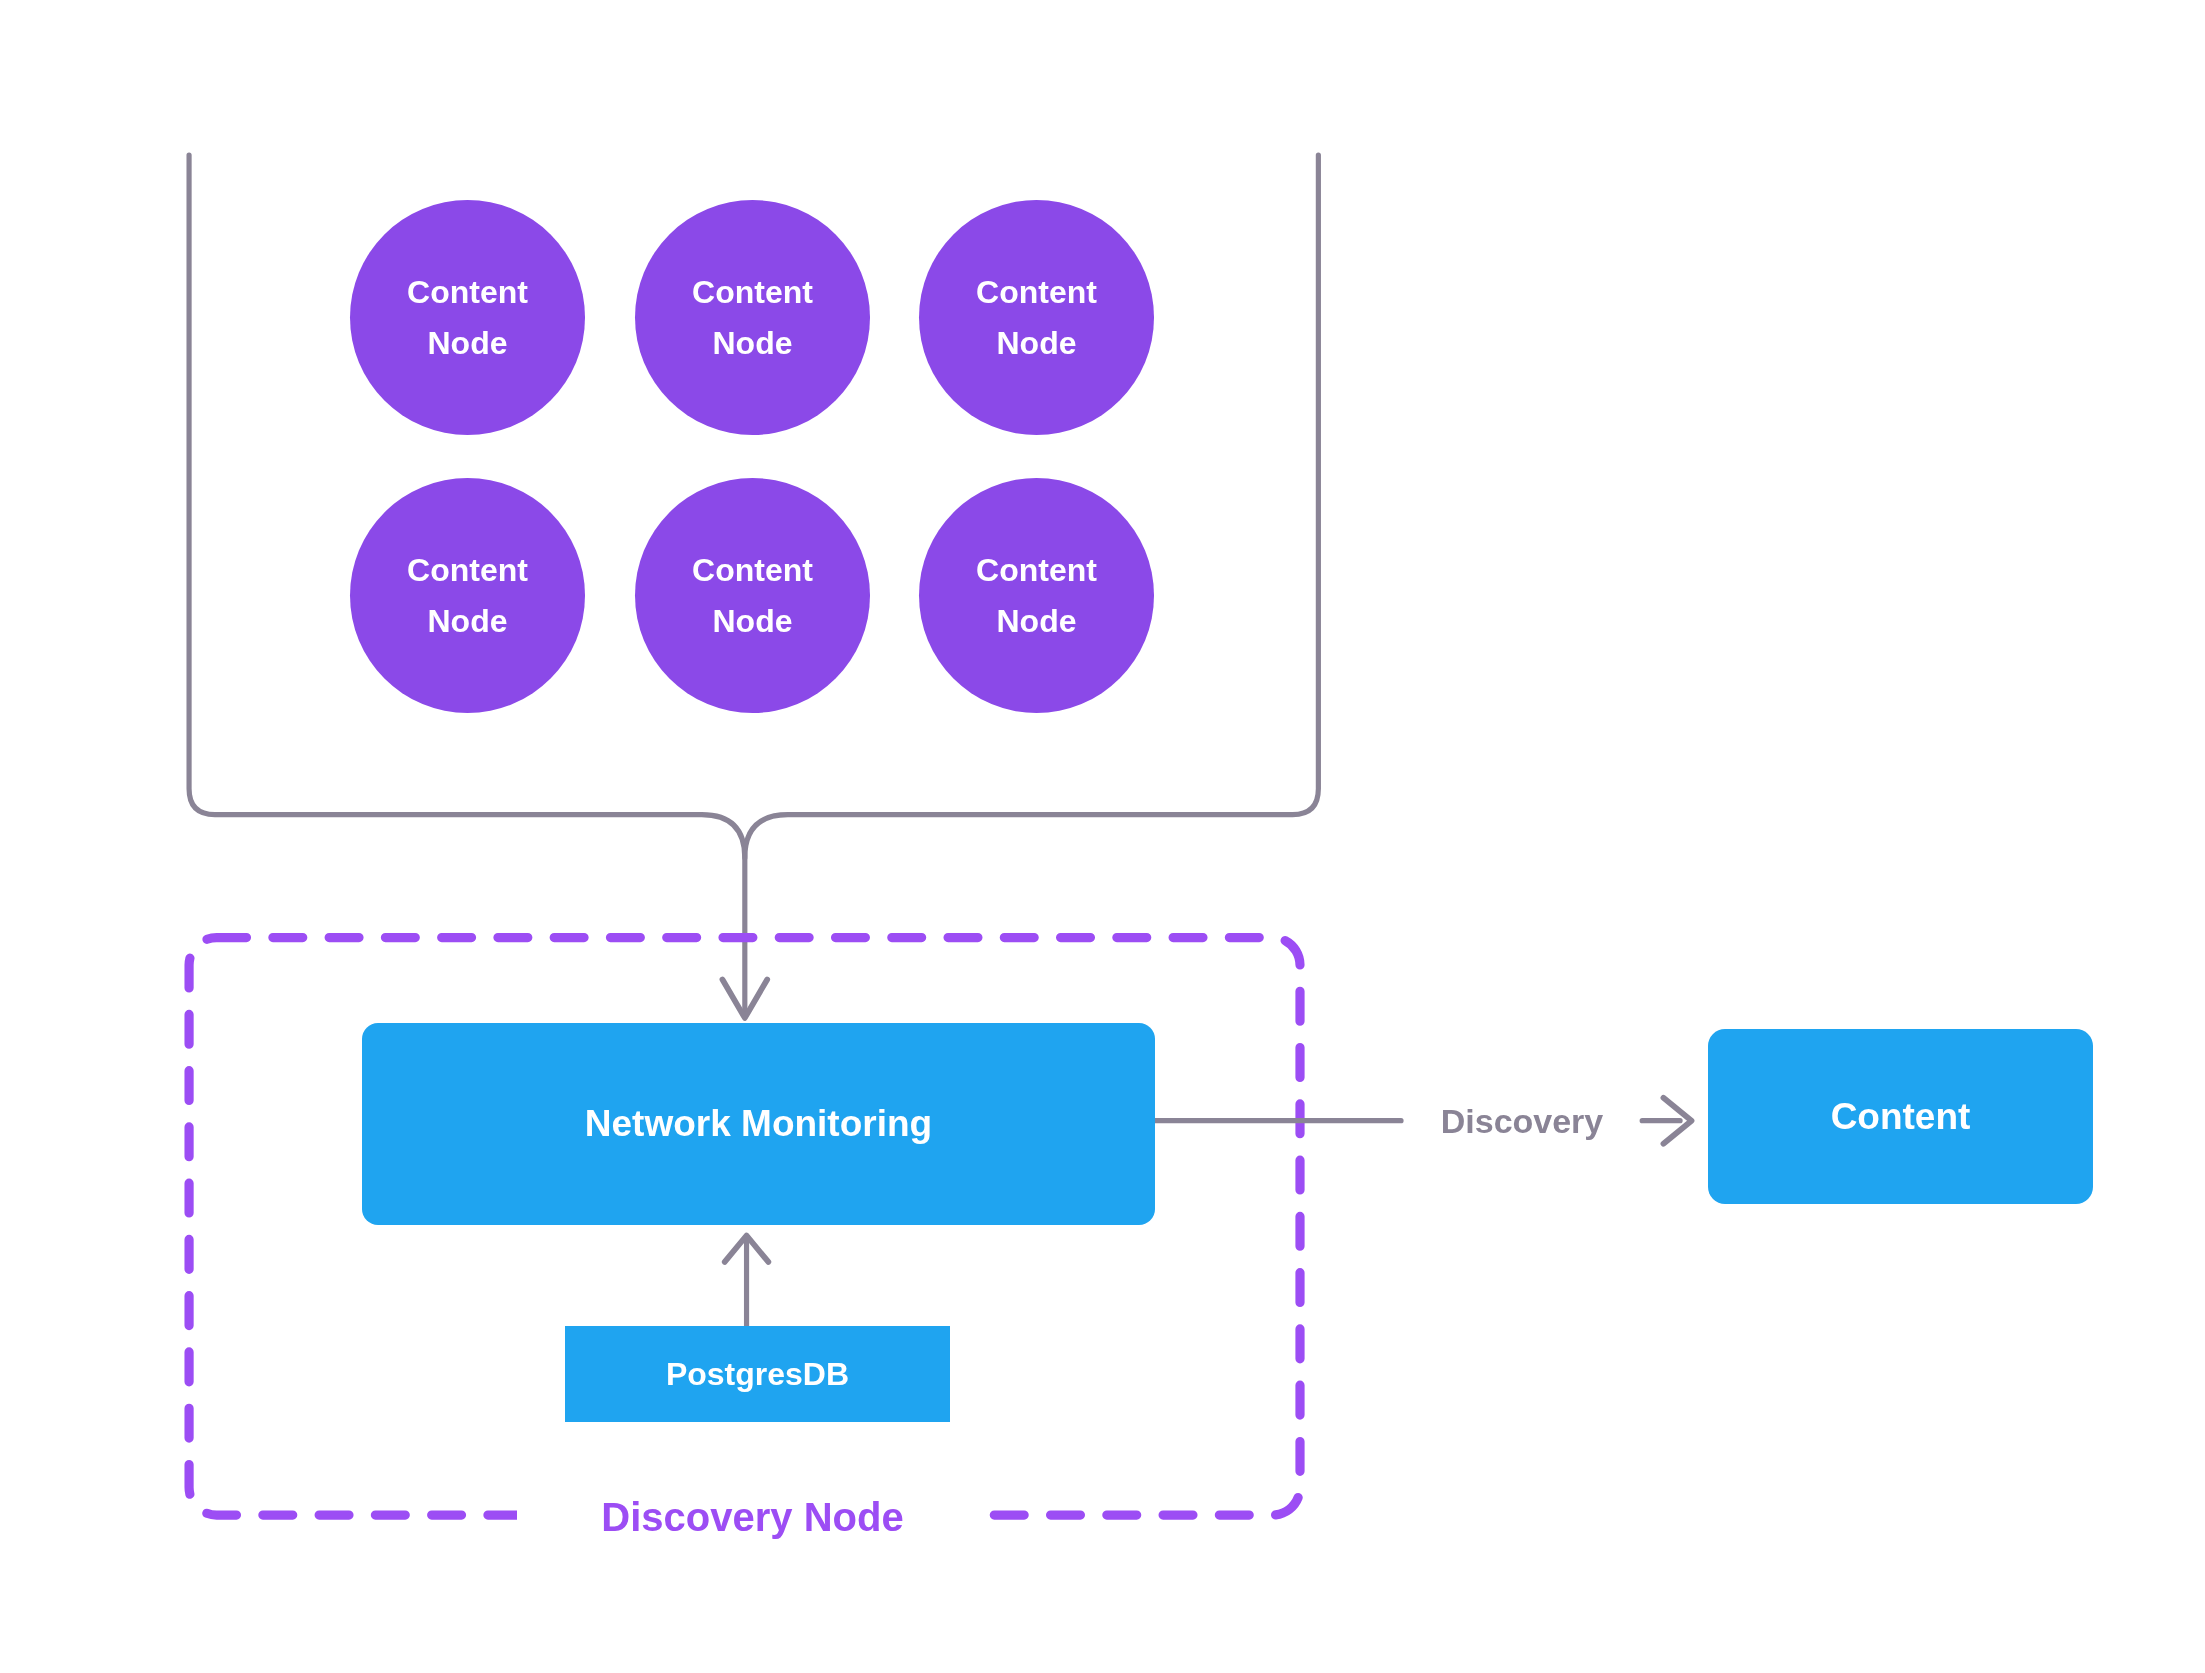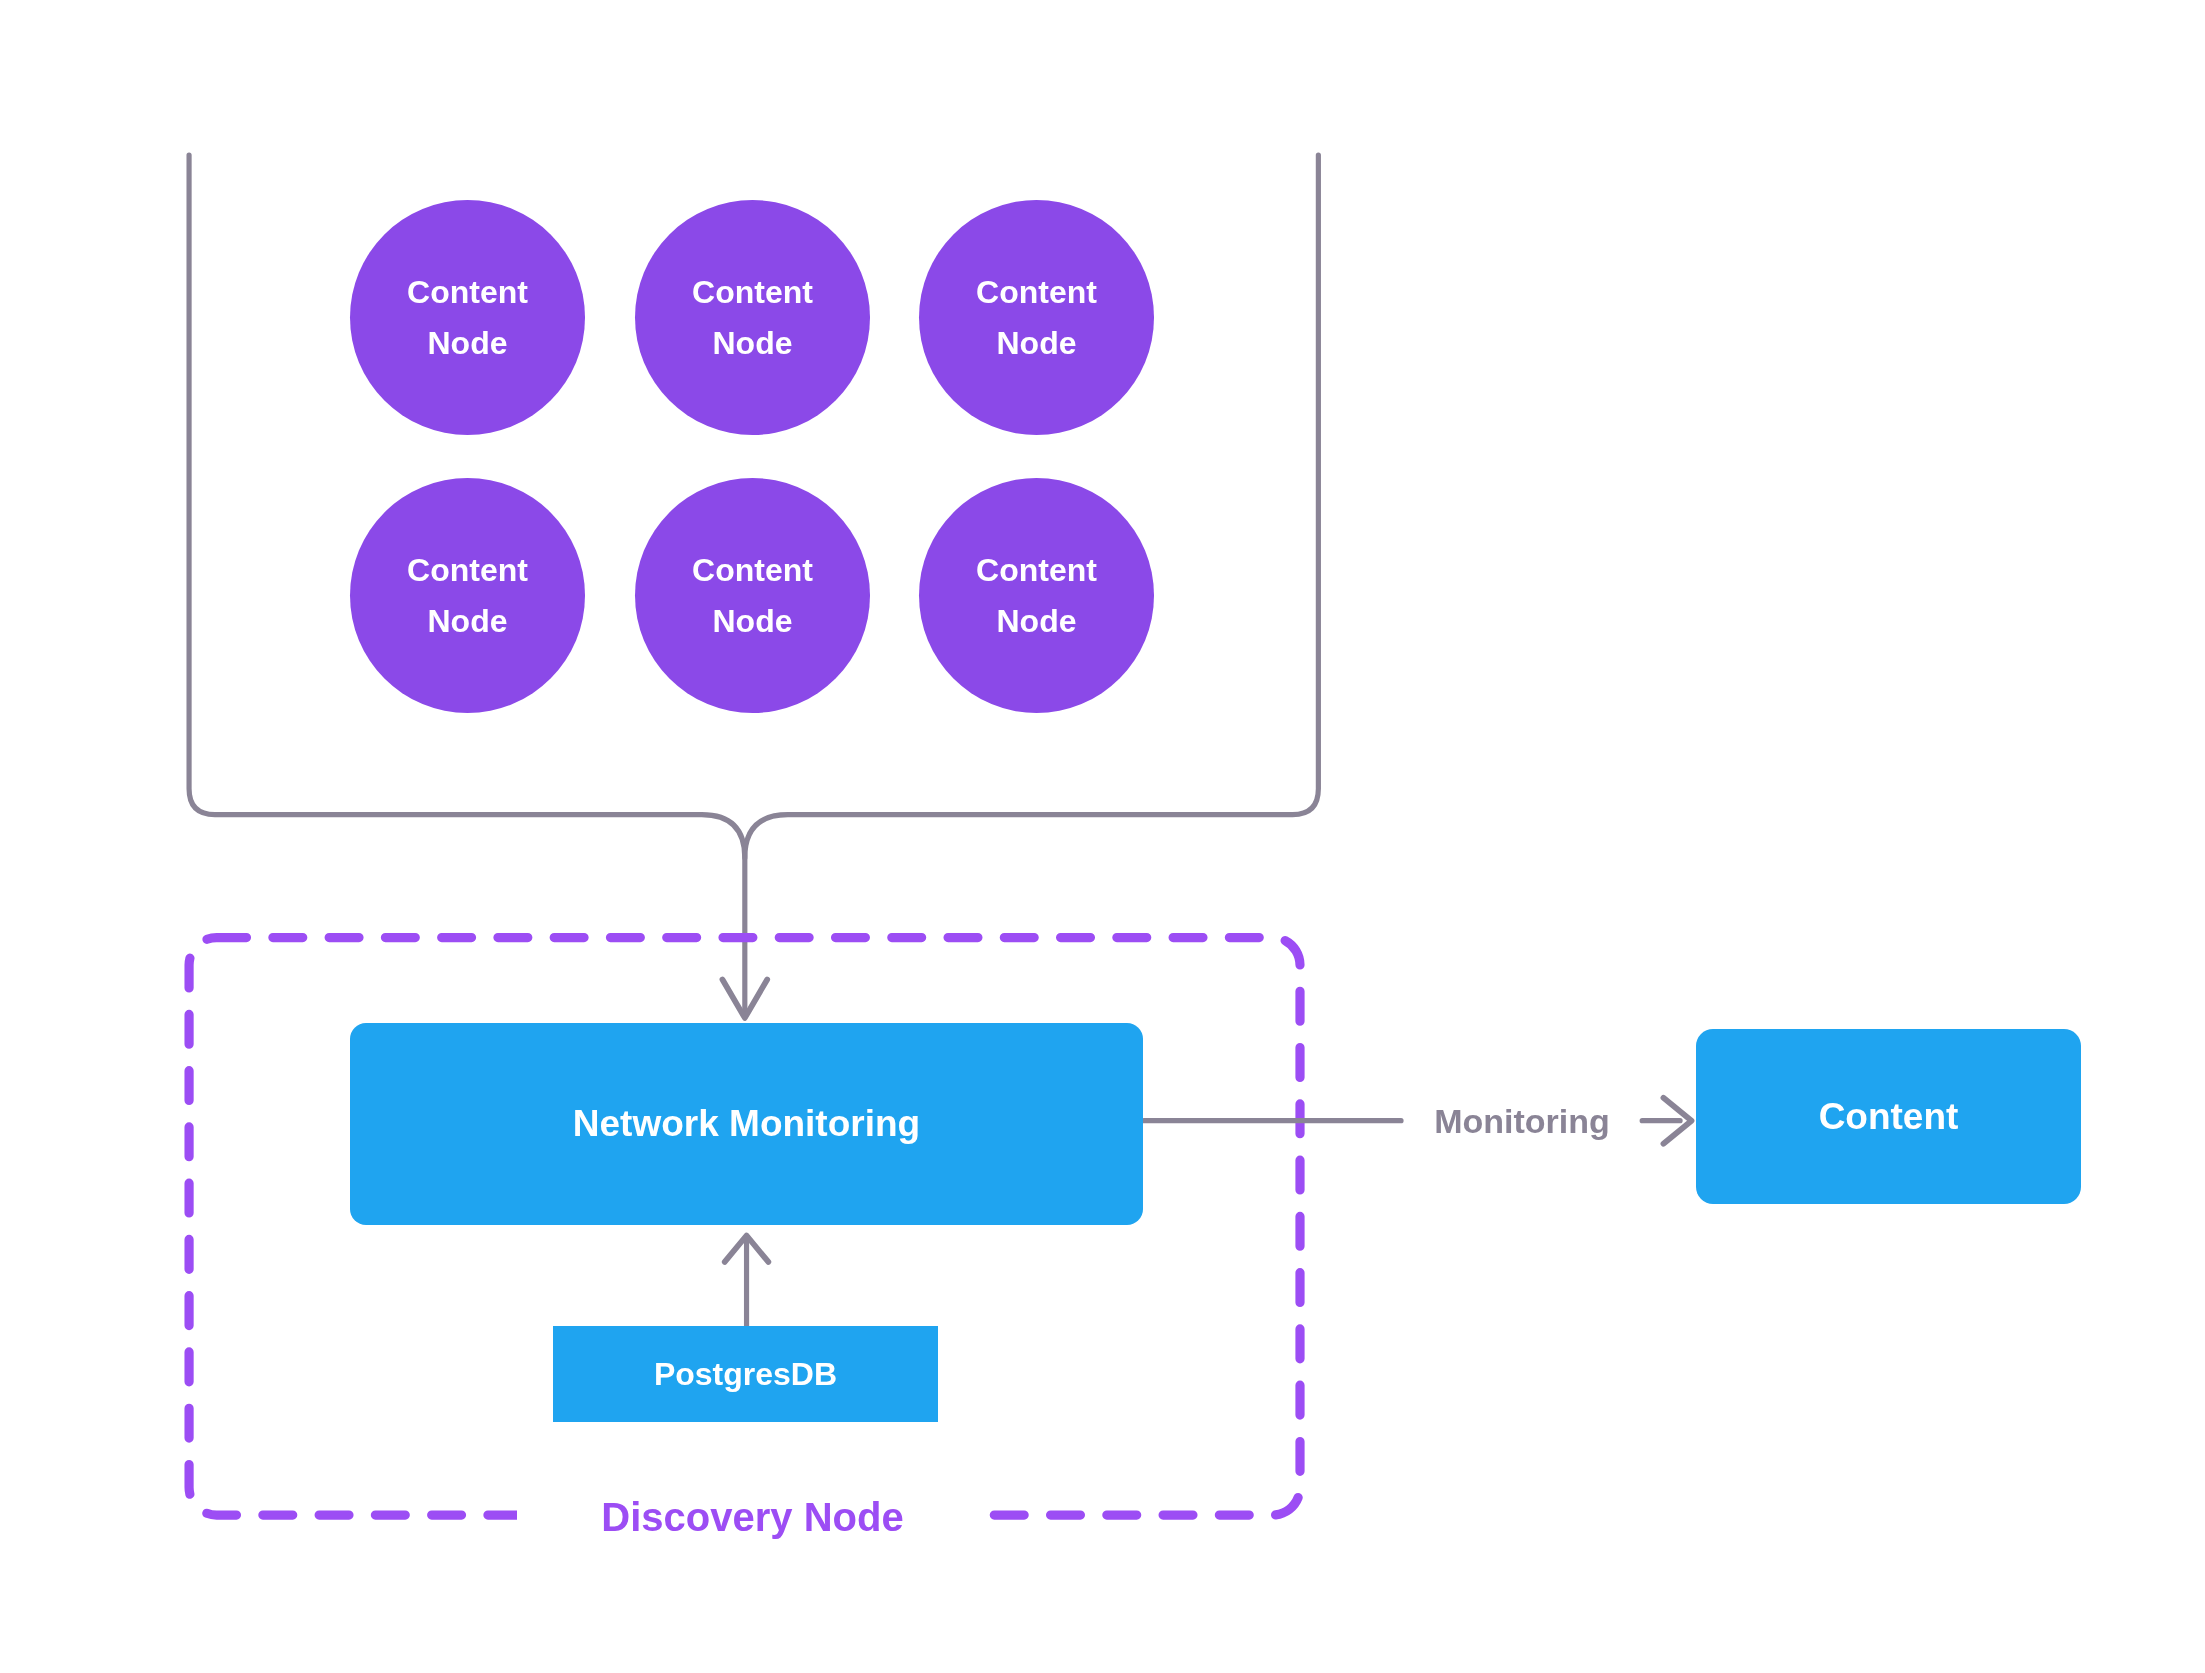--- a/index.html
+++ b/index.html
@@ -22,21 +22,21 @@
   .layer{position:absolute;left:0;top:0;width:100%;height:100%;z-index:2;}
   .circle{
     position:absolute;width:235px;height:235px;border-radius:50%;
     background:var(--node-purple);color:var(--text-white);
     display:flex;flex-direction:column;align-items:center;justify-content:center;
     font-weight:bold;font-size:32px;line-height:51px;text-align:center;
   }
   .bluebox{
     position:absolute;background:var(--box-blue);color:var(--text-white);
     display:flex;align-items:center;justify-content:center;
-    font-weight:bold;text-align:center;
+    font-weight:bold;text-align:center;margin-left:12px;
   }
   .nm-box{left:350px;top:1023px;width:793px;height:202px;border-radius:16px;font-size:37px;}
   .pg-box{left:553px;top:1326px;width:385px;height:96px;border-radius:0;font-size:32px;}
   .gf-box{left:1696px;top:1029px;width:385px;height:175px;border-radius:17px;font-size:37px;}
   .prometheus-label{
     position:absolute;left:1397px;top:1097px;width:250px;height:48px;line-height:48px;
     text-align:center;color:var(--line-gray);font-weight:bold;font-size:34px;
   }
   .discovery-label{
     position:absolute;left:517px;top:1485px;width:471px;height:64px;line-height:64px;
@@ -105,18 +105,18 @@
   </div>
 
   <div class="bluebox pg-box">
     <span>PostgresDB</span>
   </div>
 
   <div class="bluebox gf-box">
     <span>Content</span>
   </div>
 
-  <div class="prometheus-label">Monitoring</div>
+  <div class="prometheus-label">Discovery</div>
 
   <div class="discovery-label">Discovery Node</div>
 
 </div>
 
 
 </body></html>

